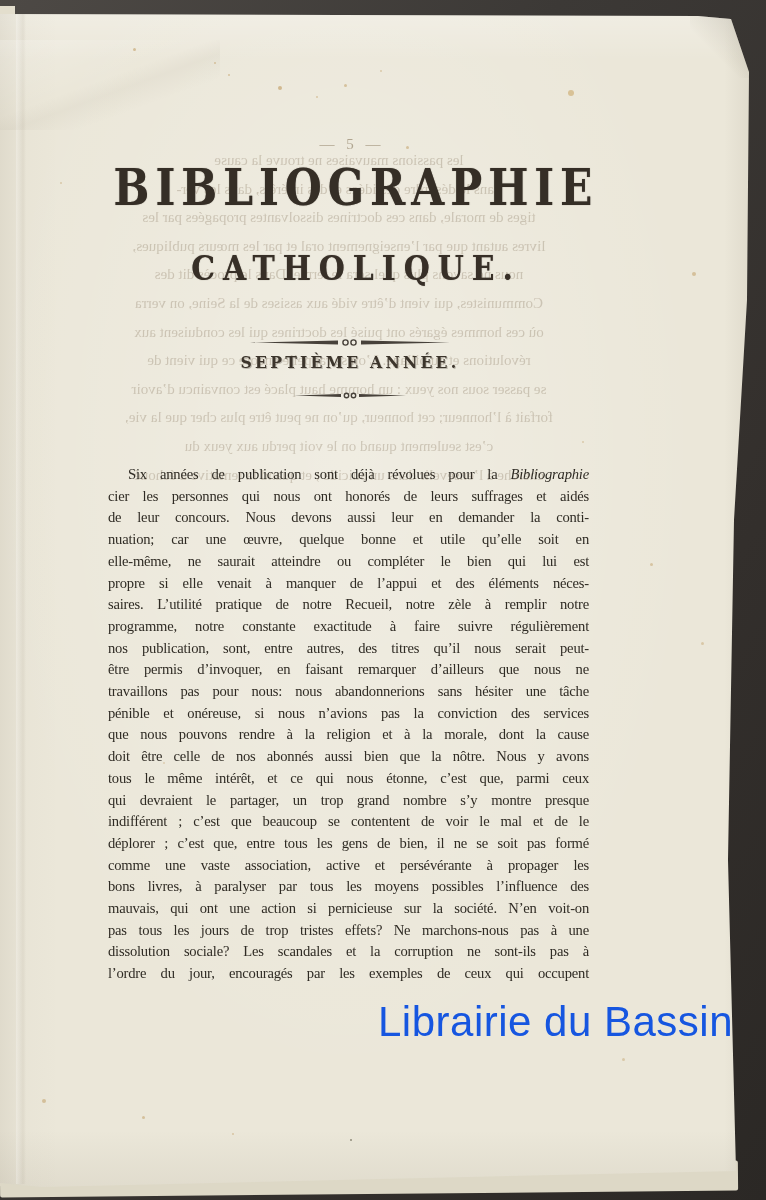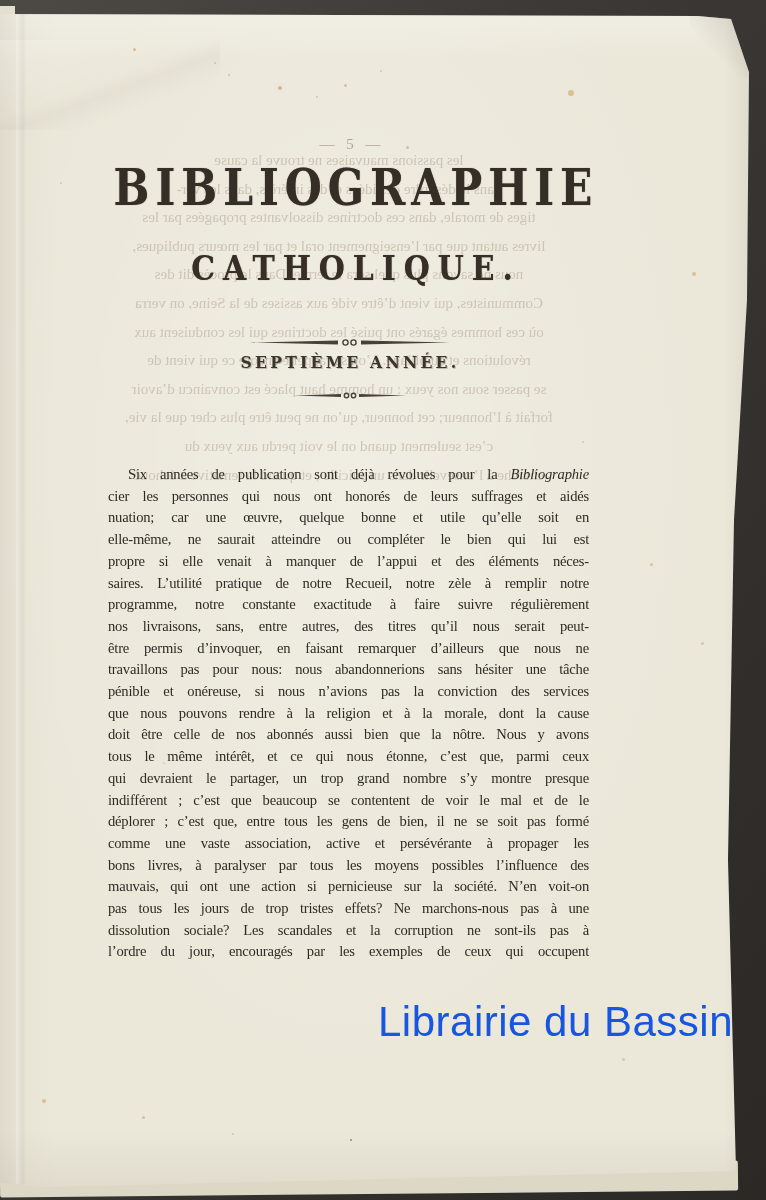--- a/index.html
+++ b/index.html
@@ -172,26 +172,27 @@
         <polygon class="blade" points="0,5.5 47,3.9 47,7.1"></polygon>
         <circle class="ring" cx="52.5" cy="5.5" r="2.2"></circle>
         <circle class="ring" cx="59.5" cy="5.5" r="2.2"></circle>
         <polygon class="blade" points="112,5.5 65,3.9 65,7.1"></polygon>
       </svg>
     </div>
 
     <div class="body-par">
         <div class="bline first"><span>Six années de publication sont déjà révolues pour la </span><span class="it">Bibliographie</span></div>
         <div class="bline"><span>cier les personnes qui nous ont honorés de leurs suffrages et aidés</span></div>
+        <div class="bline"><span>de leur concours. Nous devons aussi leur en demander la conti-</span></div>
         <div class="bline"><span>nuation; car une œuvre, quelque bonne et utile qu’elle soit en</span></div>
         <div class="bline"><span>elle-même, ne saurait atteindre ou compléter le bien qui lui est</span></div>
         <div class="bline"><span>propre si elle venait à manquer de l’appui et des éléments néces-</span></div>
         <div class="bline"><span>saires. L’utilité pratique de notre Recueil, notre zèle à remplir notre</span></div>
         <div class="bline"><span>programme, notre constante exactitude à faire suivre régulièrement</span></div>
-        <div class="bline"><span>nos livraisons, sans, entre autres, des titres qu’il nous serait peut-</span></div>
+        <div class="bline"><span>nos publication, sont, entre autres, des titres qu’il nous serait peut-</span></div>
         <div class="bline"><span>être permis d’invoquer, en faisant remarquer d’ailleurs que nous ne</span></div>
         <div class="bline"><span>travaillons pas pour nous: nous abandonnerions sans hésiter une tâche</span></div>
         <div class="bline"><span>pénible et onéreuse, si nous n’avions pas la conviction des services</span></div>
         <div class="bline"><span>que nous pouvons rendre à la religion et à la morale, dont la cause</span></div>
         <div class="bline"><span>doit être celle de nos abonnés aussi bien que la nôtre. Nous y avons</span></div>
         <div class="bline"><span>tous le même intérêt, et ce qui nous étonne, c’est que, parmi ceux</span></div>
         <div class="bline"><span>qui devraient le partager, un trop grand nombre s’y montre presque</span></div>
         <div class="bline"><span>indifférent ; c’est que beaucoup se contentent de voir le mal et de le</span></div>
         <div class="bline"><span>déplorer ; c’est que, entre tous les gens de bien, il ne se soit pas formé</span></div>
         <div class="bline"><span>comme une vaste association, active et persévérante à propager les</span></div>

